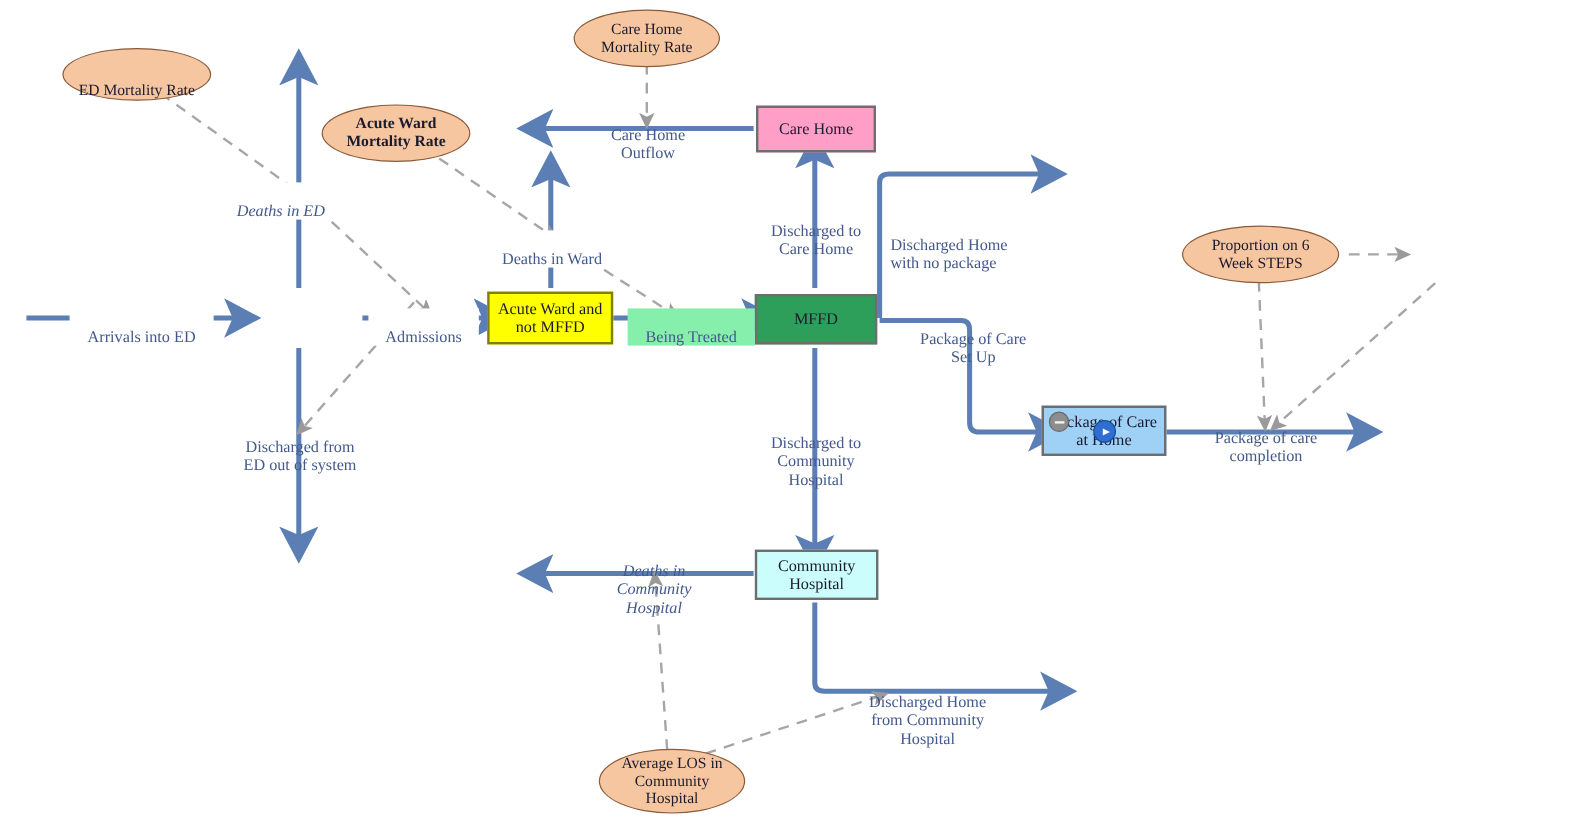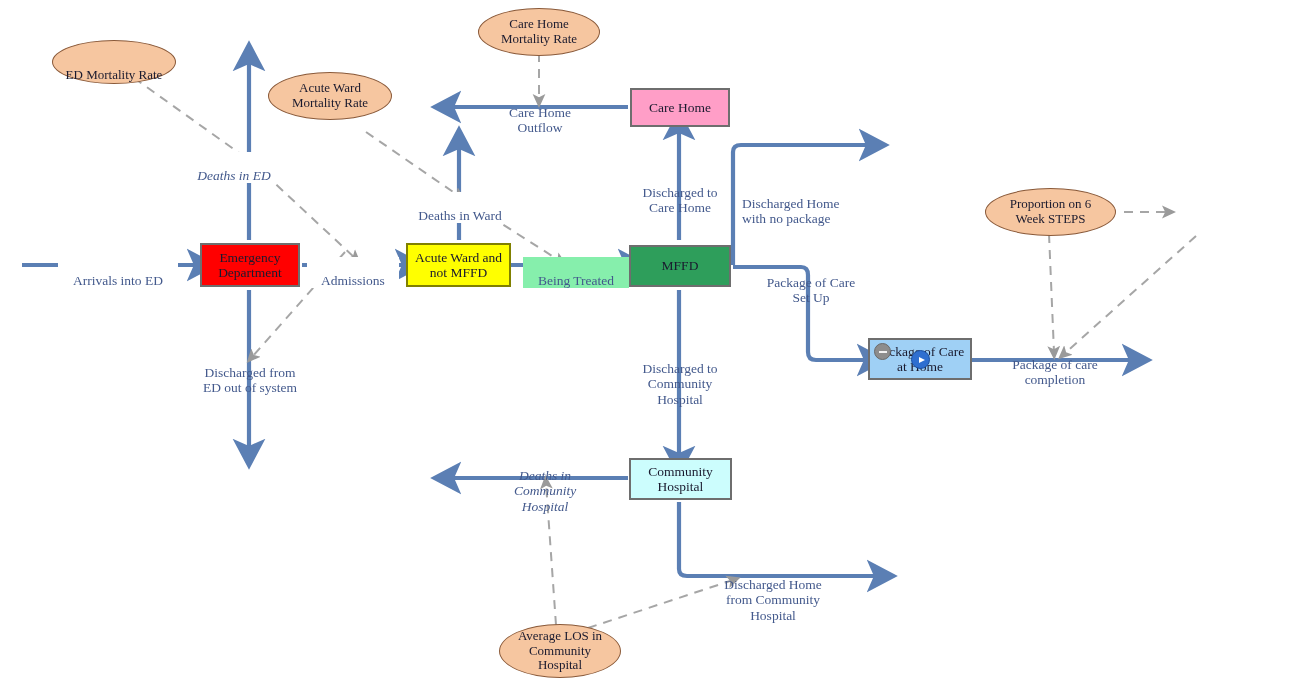--- a/index.html
+++ b/index.html
@@ -65,24 +65,20 @@
       <path d="M463,199 L560,261"></path>
       <path d="M539,53 L539,100"></path>
       <path d="M1124,212 L1168,212"></path>
       <path d="M1049,234 L1054,352"></path>
       <path d="M1196,236 L1064,354"></path>
       <path d="M556,625 L546,483"></path>
       <path d="M588,628 L733,580"></path>
     </g>
   </svg>
 
-  <div class="node stock" style="left:200px;top:243px;width:100px;height:44px;background:#ff0000;border-color:#6e6e6e;">
-    <span style="white-space:pre-line;">Emergency
-Department</span>
-  </div>
 
   <div class="node stock" style="left:629px;top:245px;width:102px;height:42px;background:#2e9e5b;border-color:#6e6e6e;">
     <span style="white-space:pre-line;">MFFD</span>
   </div>
 
   <div class="node stock" style="left:406px;top:243px;width:105px;height:44px;background:#ffff00;border-color:#808000;">
     <span style="white-space:pre-line;">Acute Ward and
 not MFFD</span>
   </div>
 
@@ -104,21 +100,21 @@
     <i></i>
   </div>
   <div class="selbadge arrow-badge" style="left:911px;top:350px;width:17px;height:17px;">
     <i></i>
   </div>
 
   <div class="node ellipse" style="left:52px;top:40px;width:124px;height:44px;align-items:flex-end;">
     <span style="white-space:pre-line;">ED Mortality Rate</span>
   </div>
 
-  <div class="node ellipse" style="left:268px;top:72px;width:124px;height:48px;">
+  <div class="node ellipse" style="left:268px;top:87px;width:124px;height:48px;font-weight:bold;">
     <span style="white-space:pre-line;">Acute Ward
 Mortality Rate</span>
   </div>
 
   <div class="node ellipse" style="left:478px;top:8px;width:122px;height:48px;">
     <span style="white-space:pre-line;">Care Home
 Mortality Rate</span>
   </div>
 
   <div class="node ellipse" style="left:985px;top:188px;width:131px;height:48px;">

